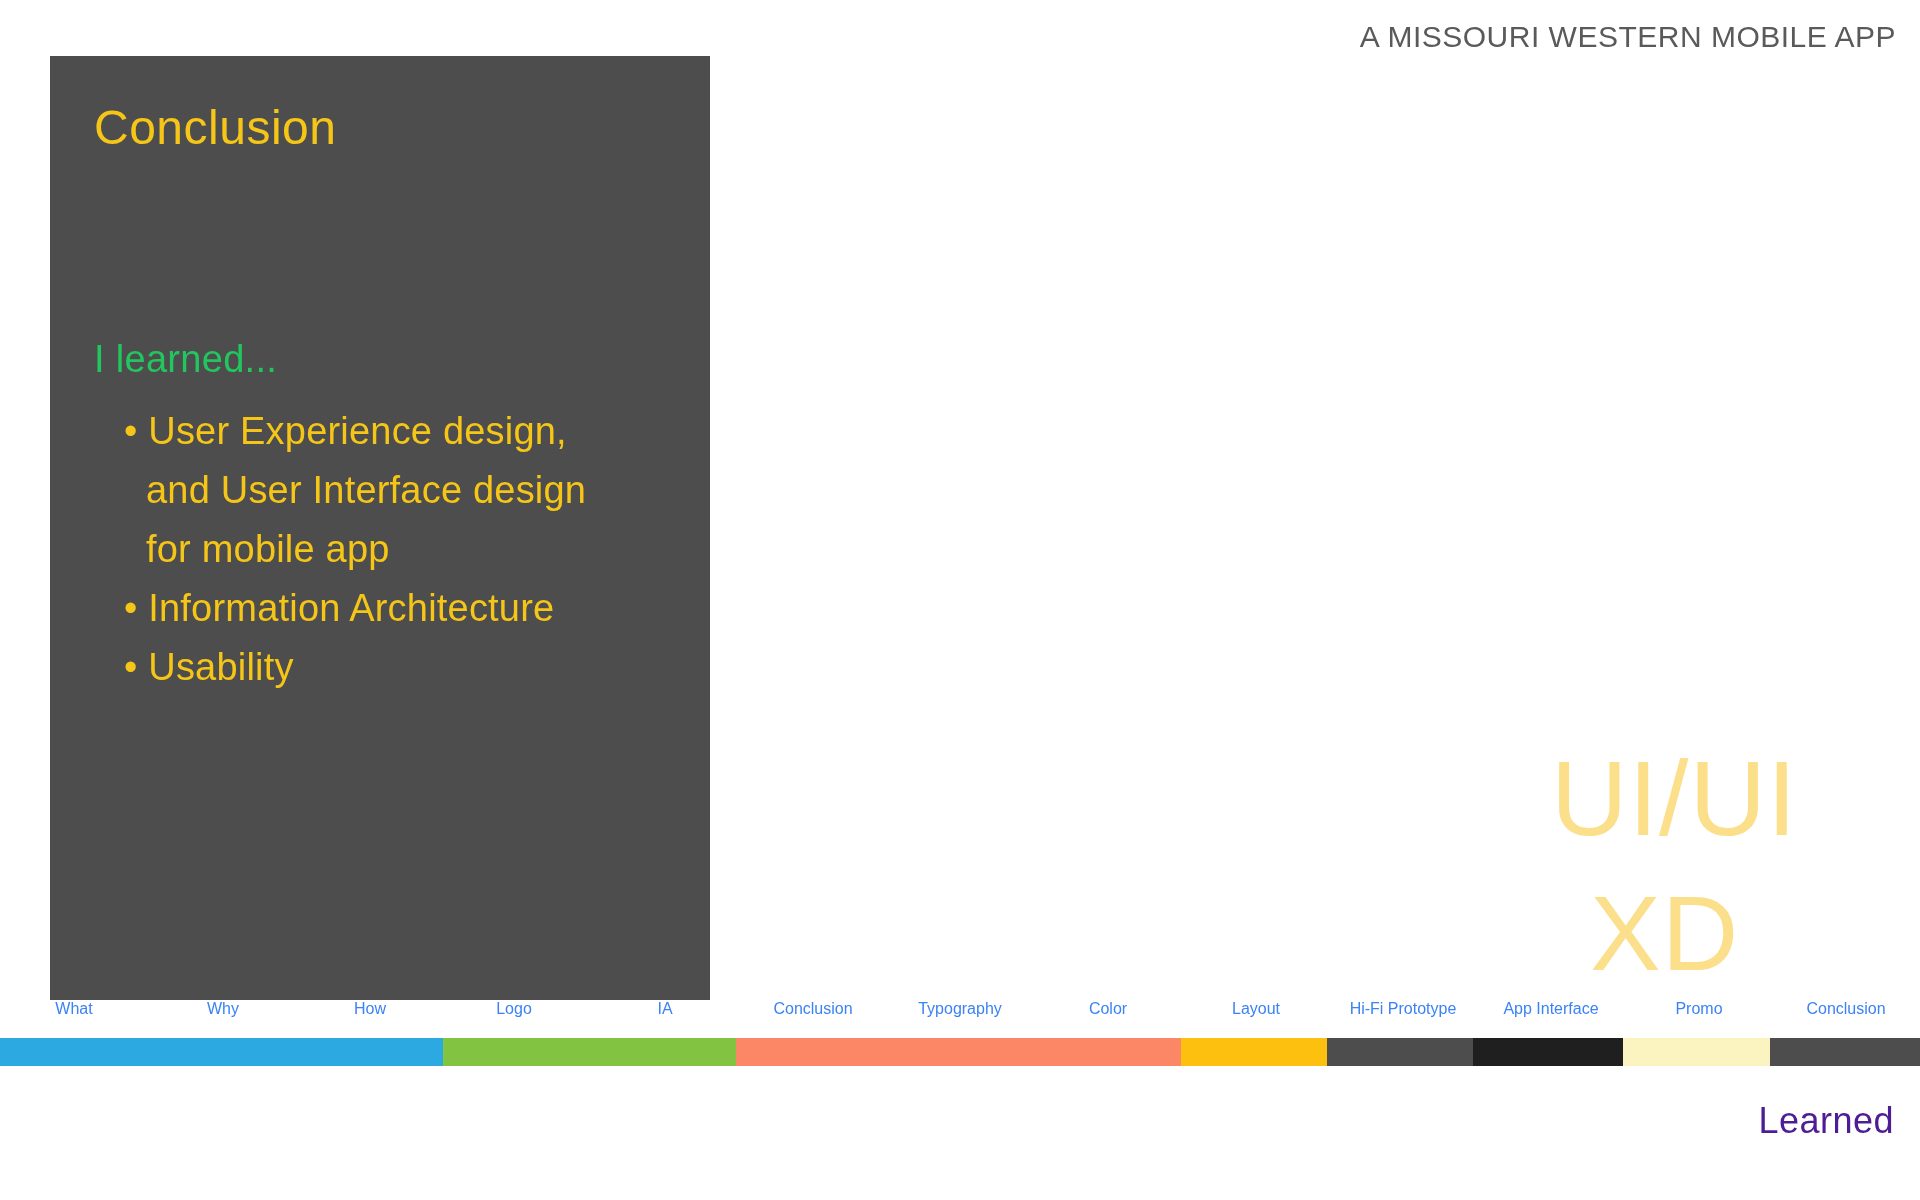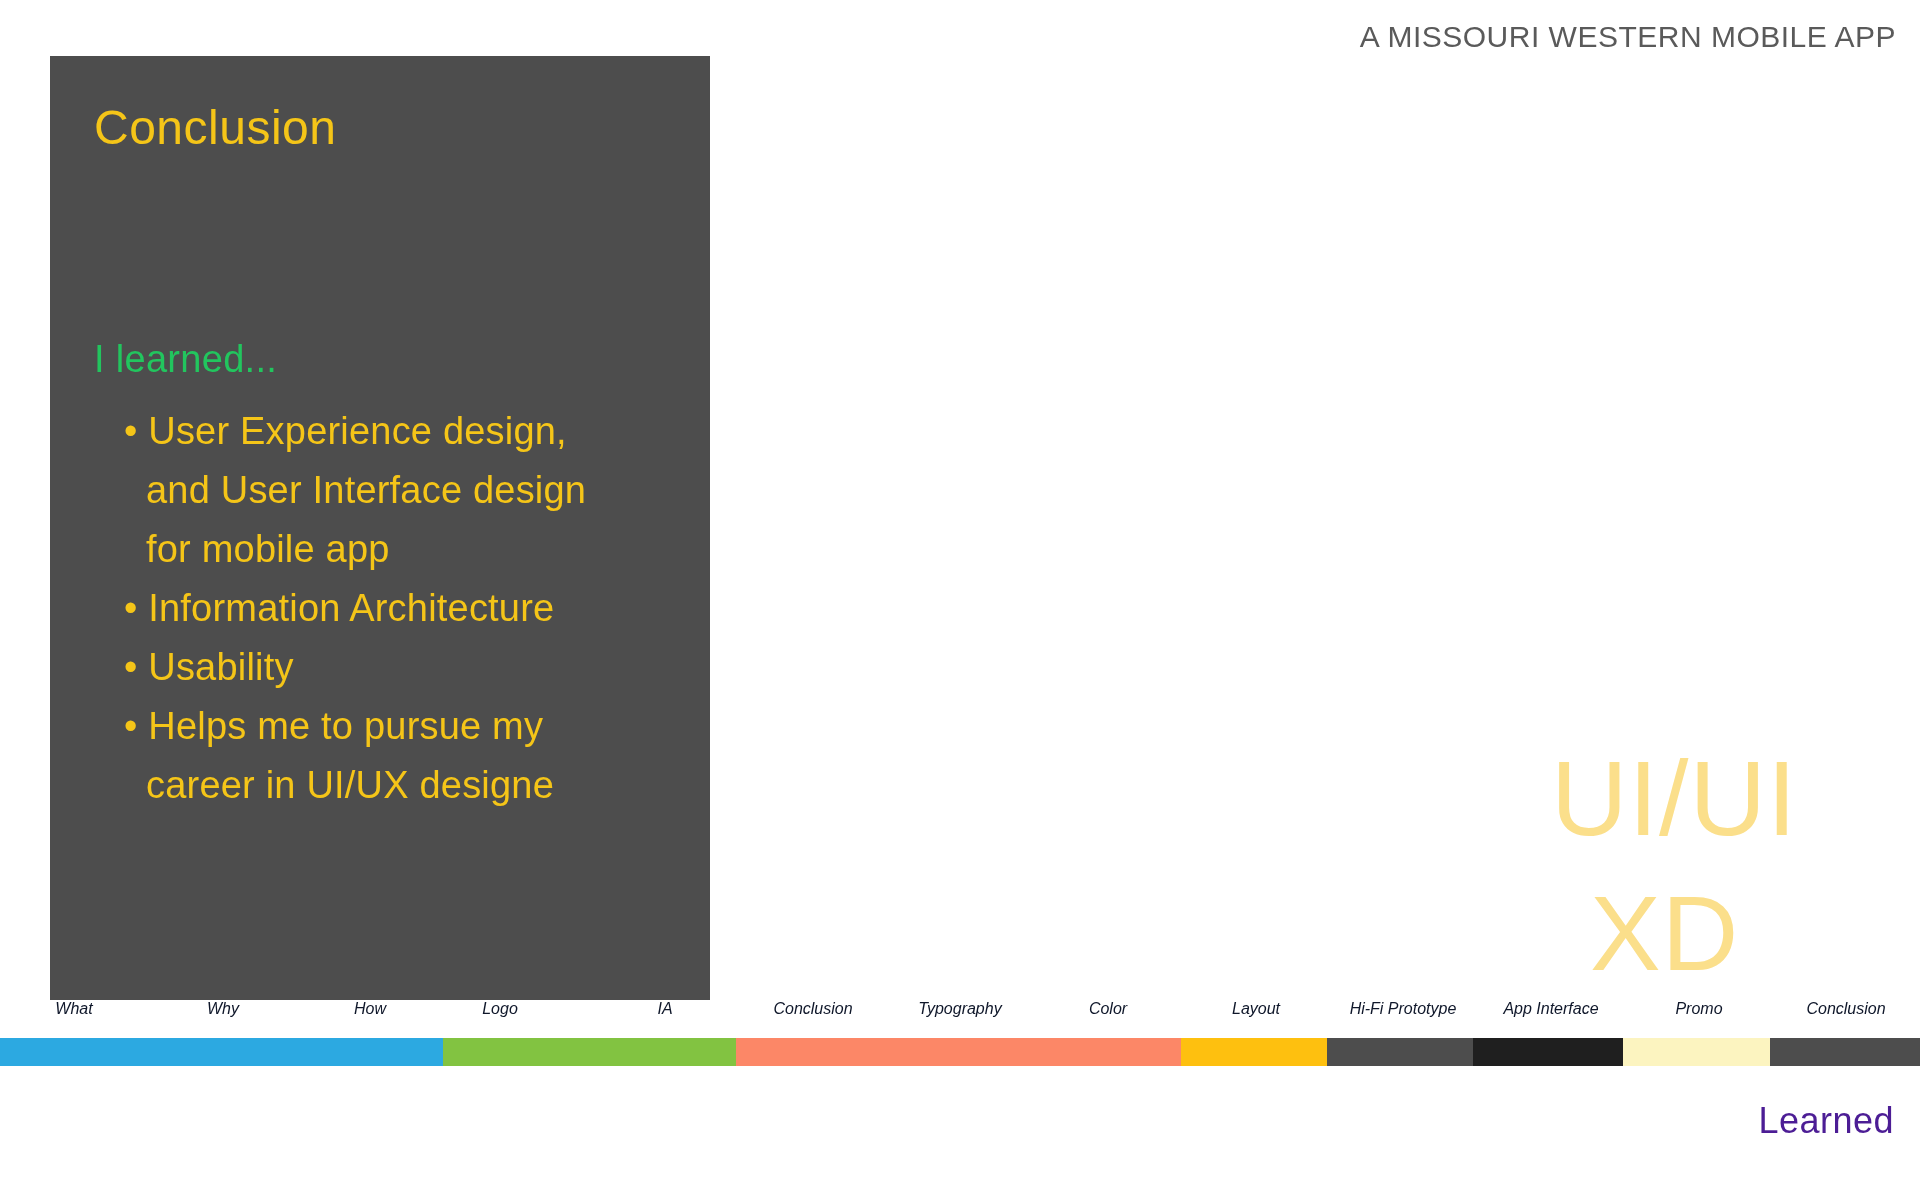--- a/index.html
+++ b/index.html
@@ -91,24 +91,23 @@
     position:absolute;
     left:0; top:0;
     width:1920px; height:38px;
   }
   .nav-label {
     position:absolute;
     top:0;
     font-family:"Liberation Sans", sans-serif;
     font-size:16px;
     font-weight:400;
-    color:#0f172a;
+    color:#3b82f6;
     white-space:nowrap;
     transform:translateX(-50%);
-    font-style:italic;
   }
   #nav-bar {
     position:absolute;
     left:0; top:38px;
     width:1920px; height:28px;
     display:flex;
   }
   .nav-seg { height:28px; }
 
   
@@ -133,34 +132,32 @@
     <div id="panel-title">Conclusion</div>
 
     <div id="lead-in">I learned...</div>
 
     <ul id="bullet-list">
       <li>• User Experience design,
    and User Interface design
    for mobile app</li>
       <li>• Information Architecture</li>
       <li>• Usability</li>
-      <li>• Helps me to pursue my
-   career in UI/UX designe</li>
     </ul>
   </div>
 
   <div class="big-word" id="big-word-1">UI/UI</div>
   <div class="big-word" id="big-word-2">XD</div>
 
   <div id="bottom-nav">
     <div id="nav-labels">
         <div class="nav-label" style="left: 74px;">What</div>
         <div class="nav-label" style="left: 223px;">Why</div>
         <div class="nav-label" style="left: 370px;">How</div>
-        <div class="nav-label" style="left: 500px;">Logo</div>
+        <div class="nav-label" style="left: 514px;">Logo</div>
         <div class="nav-label" style="left: 665px;">IA</div>
         <div class="nav-label" style="left: 813px;">Conclusion</div>
         <div class="nav-label" style="left: 960px;">Typography</div>
         <div class="nav-label" style="left: 1108px;">Color</div>
         <div class="nav-label" style="left: 1256px;">Layout</div>
         <div class="nav-label" style="left: 1403px;">Hi-Fi Prototype</div>
         <div class="nav-label" style="left: 1551px;">App Interface</div>
         <div class="nav-label" style="left: 1699px;">Promo</div>
         <div class="nav-label" style="left: 1846px;">Conclusion</div>
       </div>

